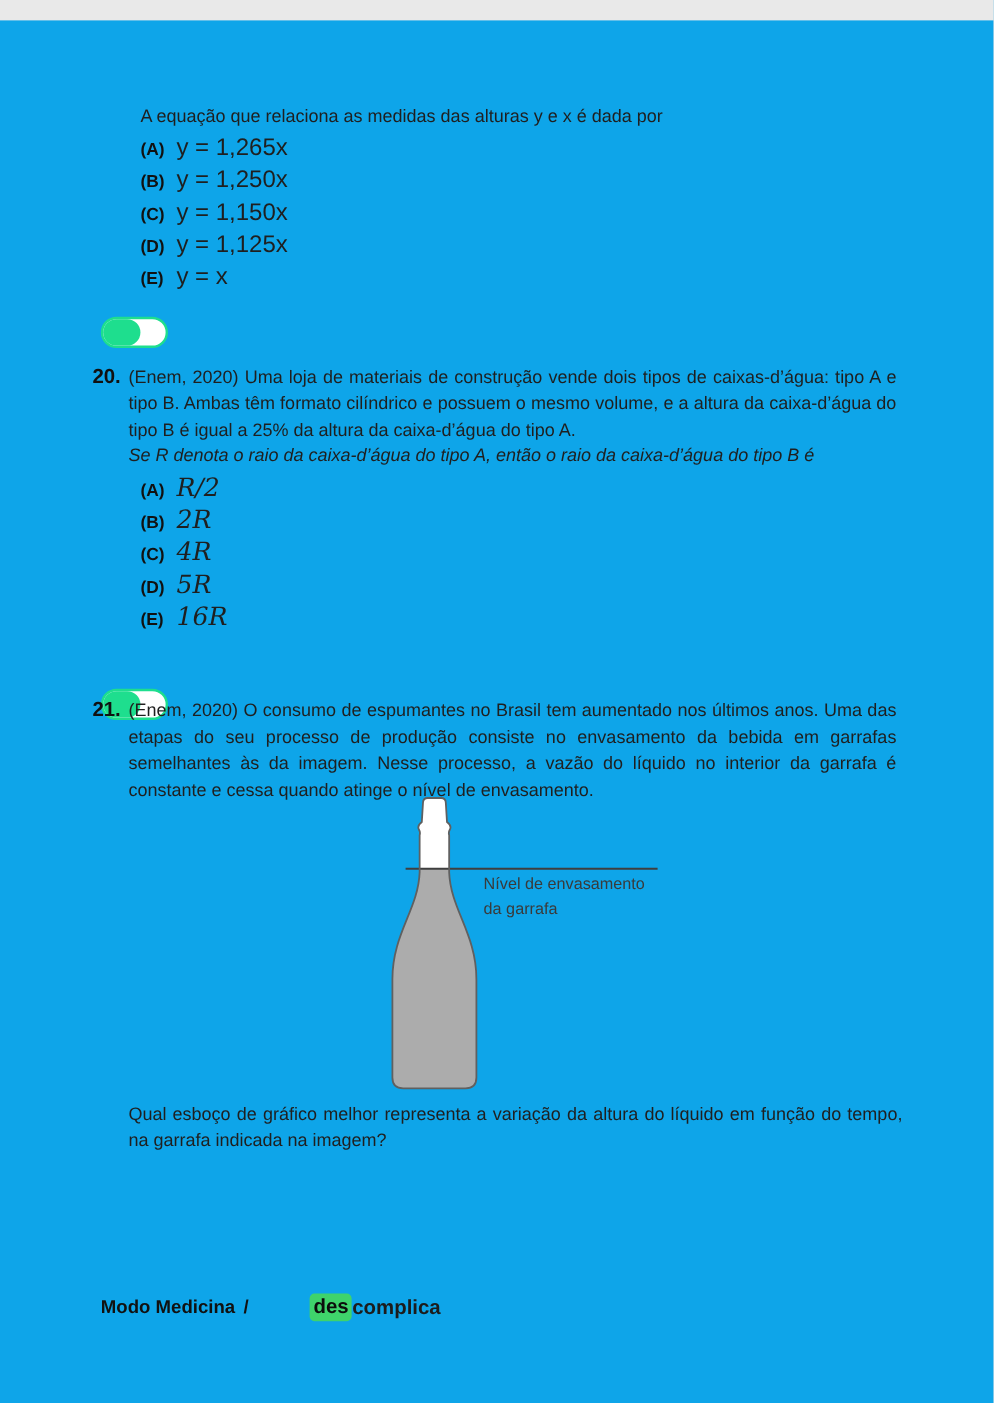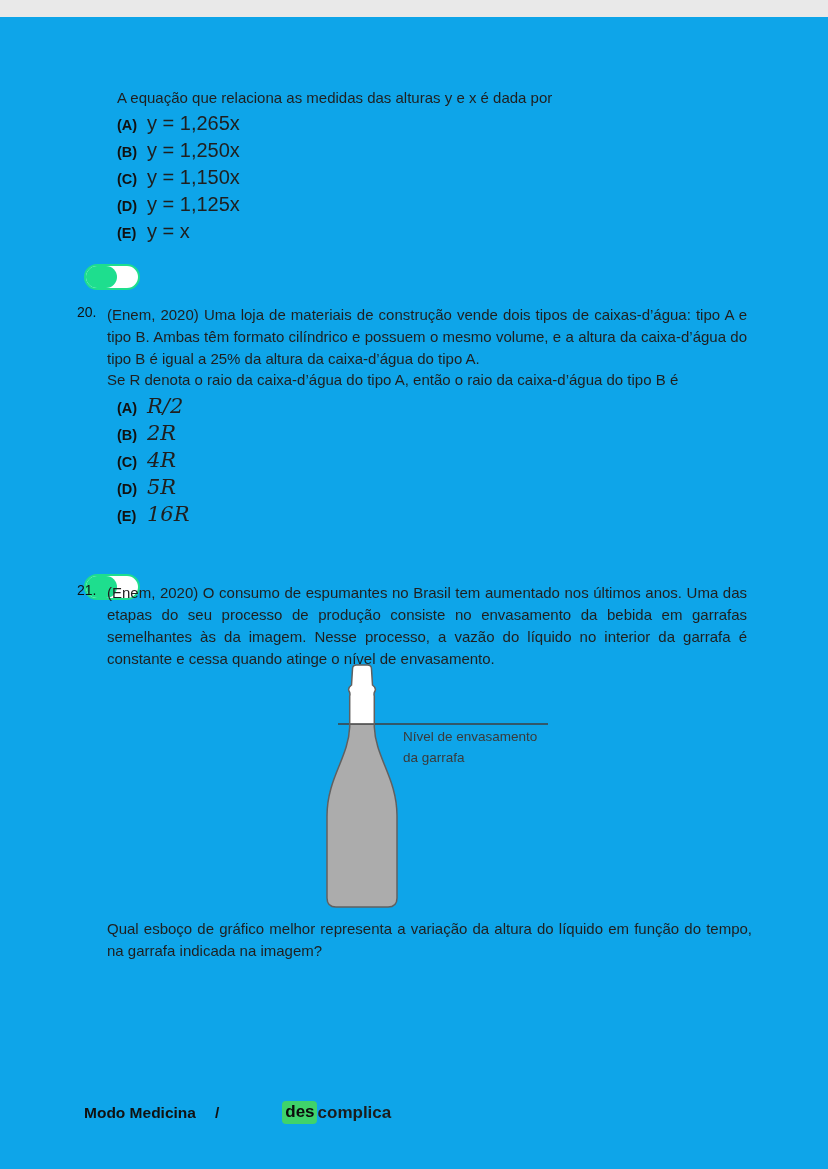--- a/index.html
+++ b/index.html
@@ -8,21 +8,21 @@
     width:828px;height:1169px;
     background:#0ea5e9;
     margin:17px auto;
     font-family:"Liberation Sans", sans-serif;
     color:#1f1f1f;
     overflow:hidden;
   }
   .abs{position:absolute;}
   .body-text{font-size:15px;line-height:22px;color:#1f1f1f;}
   .justified{text-align:justify;text-justify:inter-word;}
-  .qnum{font-weight:normal;font-size:14px;color:#111;}
+  .qnum{font-weight:bold;font-size:17px;color:#111;}
   .opt-row{display:flex;align-items:baseline;height:27px;}
   .opt-label{font-weight:bold;font-size:14.5px;width:30px;flex:0 0 30px;color:#111;}
   .opt-value{font-size:20px;color:#1f1f1f;}
   .opt-value.math{font-family:"DejaVu Serif", serif;font-style:italic;font-size:21px;}
   
   .toggle{
     width:56px;height:26px;border:2px solid var(--green,#1EDE8E);
     border-radius:15px;background:#fff;box-sizing:border-box;position:relative;cursor:pointer;
   }
   .toggle .fill{
@@ -73,21 +73,21 @@
       <span class="opt-value">y = x</span>
     </div>
   </div>
 
   <div class="abs toggle" style="left:84px;top:247px;">
     <div class="fill"></div>
   </div>
 
   <div class="abs qnum" style="left:77px;top:287px;">20.</div>
   <div class="abs body-text justified" style="left:107px;top:287px;width:640px;">(Enem, 2020) Uma loja de materiais de construção vende dois tipos de caixas-d’água: tipo A e tipo B. Ambas têm formato cilíndrico e possuem o mesmo volume, e a altura da caixa-d’água do tipo B é igual a 25% da altura da caixa-d’água do tipo A.</div>
-  <div class="abs body-text" style="left:107px;top:352px;width:640px;">Se R denota o raio da caixa-d’água do tipo A, então o raio da caixa-d’água do tipo B é</div>
+  <div class="abs body-text" style="left:107px;top:352px;width:640px;font-style:italic;">Se R denota o raio da caixa-d’água do tipo A, então o raio da caixa-d’água do tipo B é</div>
 
   <div class="abs" style="left:117px;top:377px;">
     <div class="opt-row">
       <span class="opt-label">(A)</span>
       <span class="opt-value math">R/2</span>
     </div>
     <div class="opt-row">
       <span class="opt-label">(B)</span>
       <span class="opt-value math">2R</span>
     </div>
@@ -144,21 +144,21 @@
                L 79 238 Q 79 247 70 247 L 18 247 Q 9 247 9 238
                L 9 156 C 9 118 30.5 98 31.7 67
                L 31.7 36 Q 32.5 33.5 31 31 Q 29.5 28 33.5 25 Z" fill="none" stroke="var(--bottle-stroke,#606060)" stroke-width="1.5"></path>
     </svg>
     <div class="abs fig-label" style="left:85px;top:66px;">
       <div>Nível de envasamento</div>
       <div>da garrafa</div>
     </div>
   </div>
 
-  <div class="abs footer" style="left:84px;top:1084px;gap:12px;">
+  <div class="abs footer" style="left:84px;top:1061px;">
     <span>Modo Medicina</span>
     <span class="sep">/</span>
     <span class="logo">
       <span class="des">des</span>
       <span class="complica">complica</span>
     </span>
   </div>
 
 </div>
 

